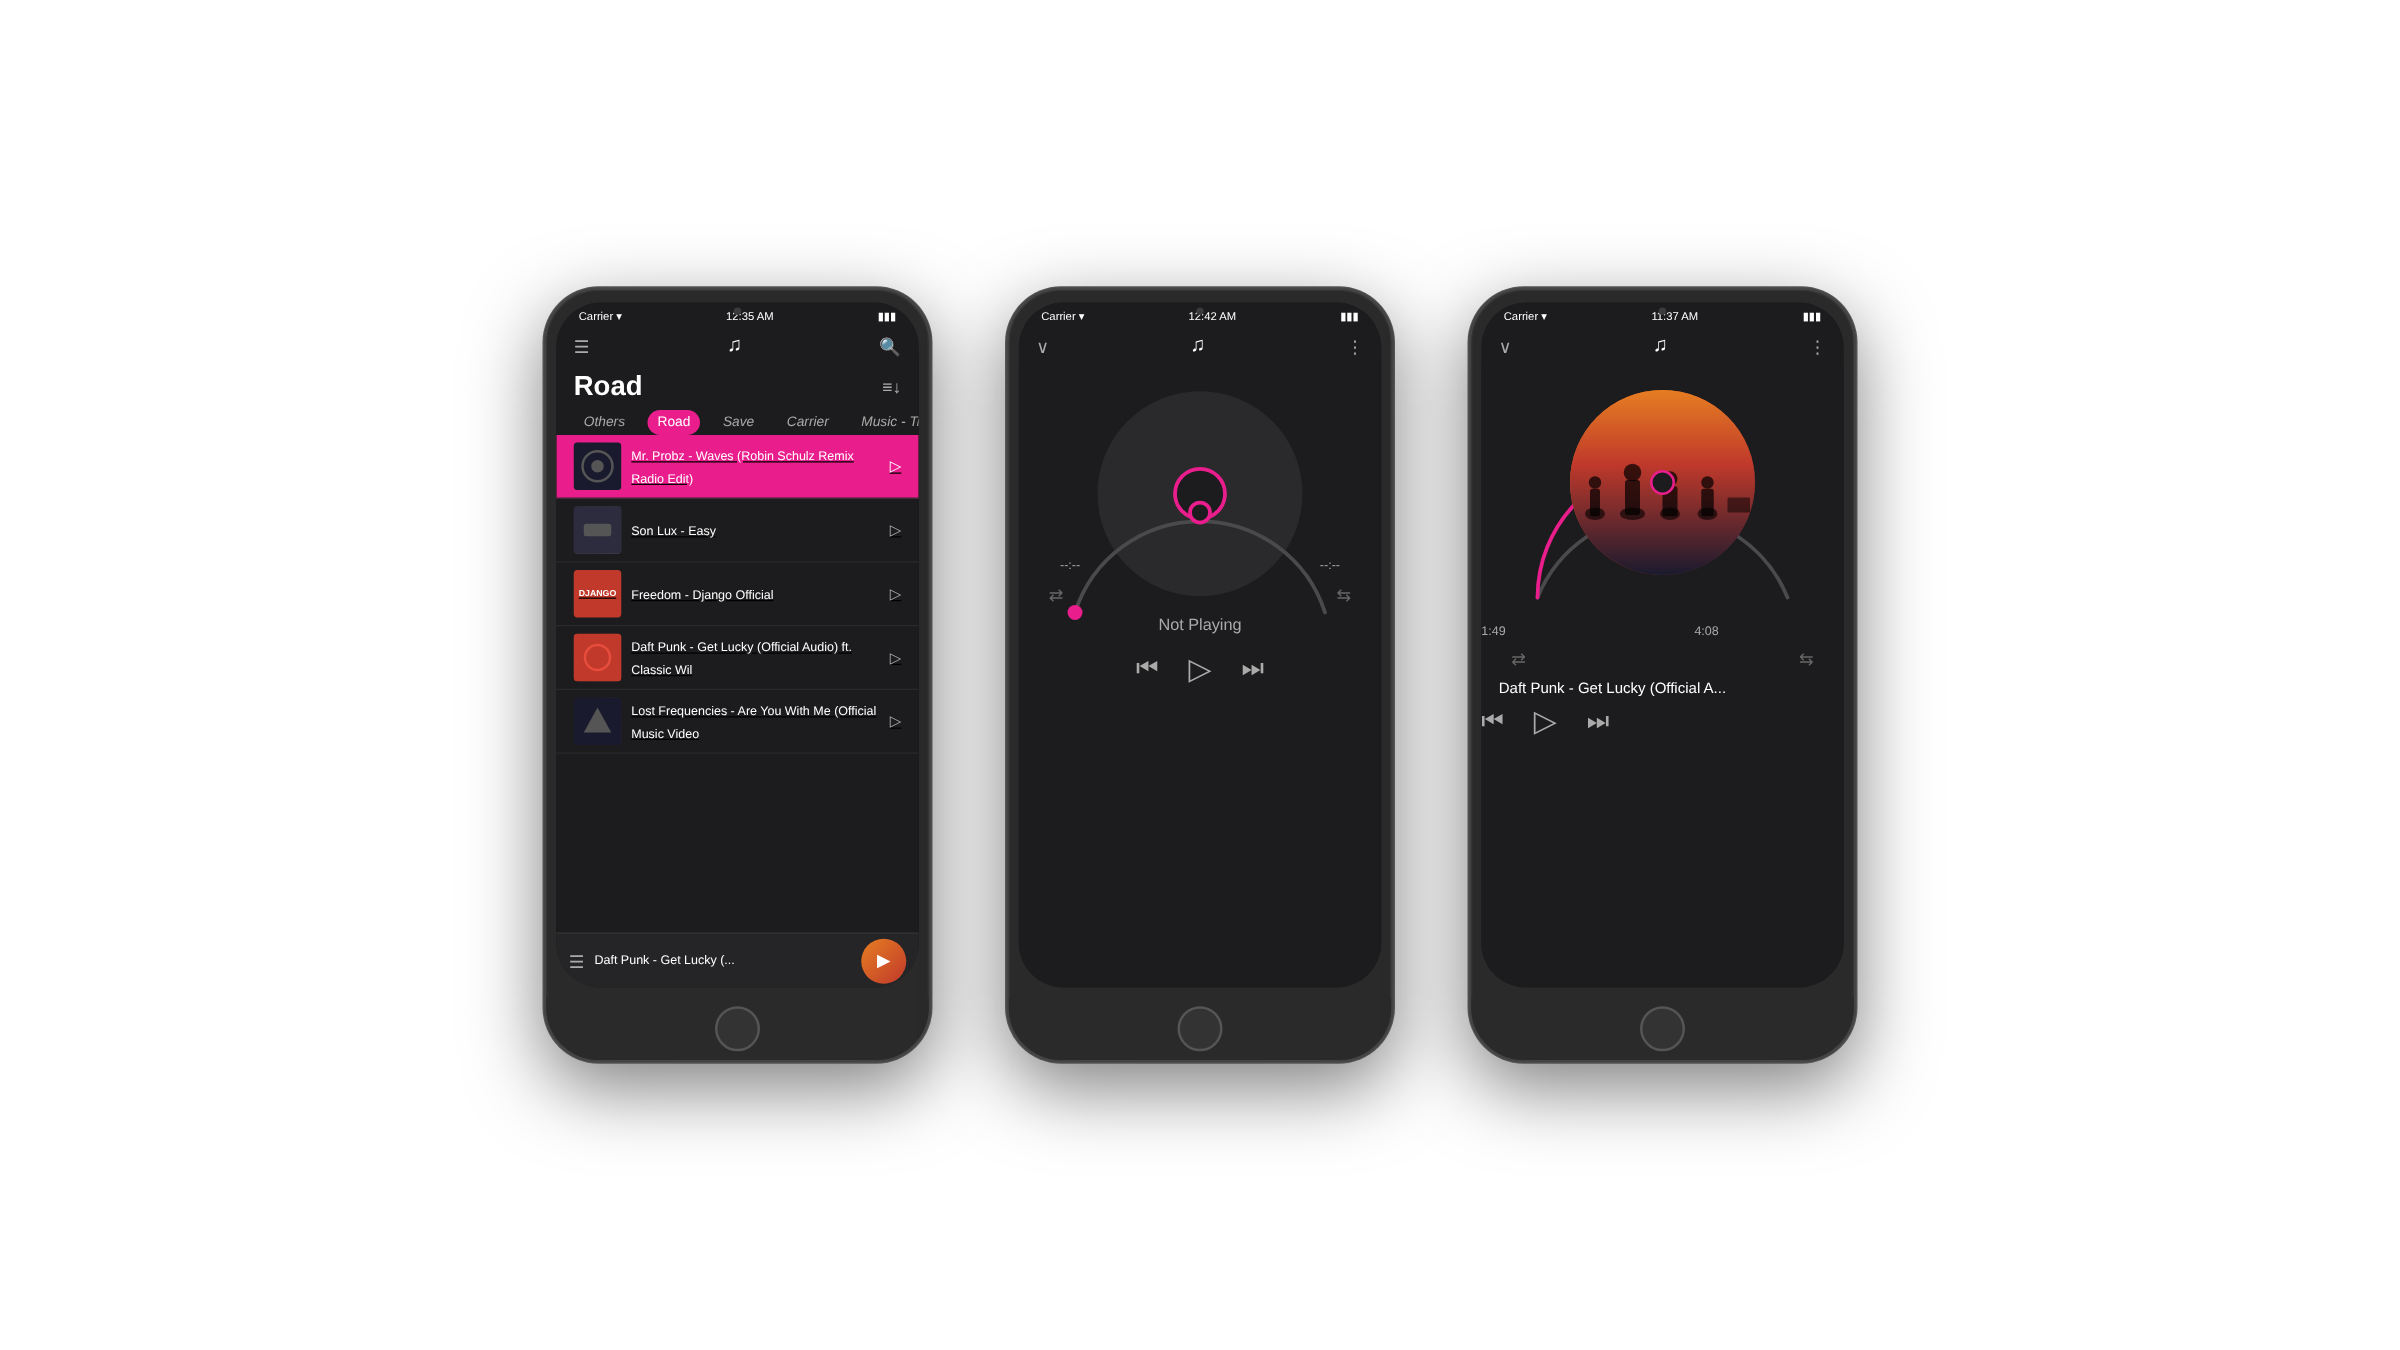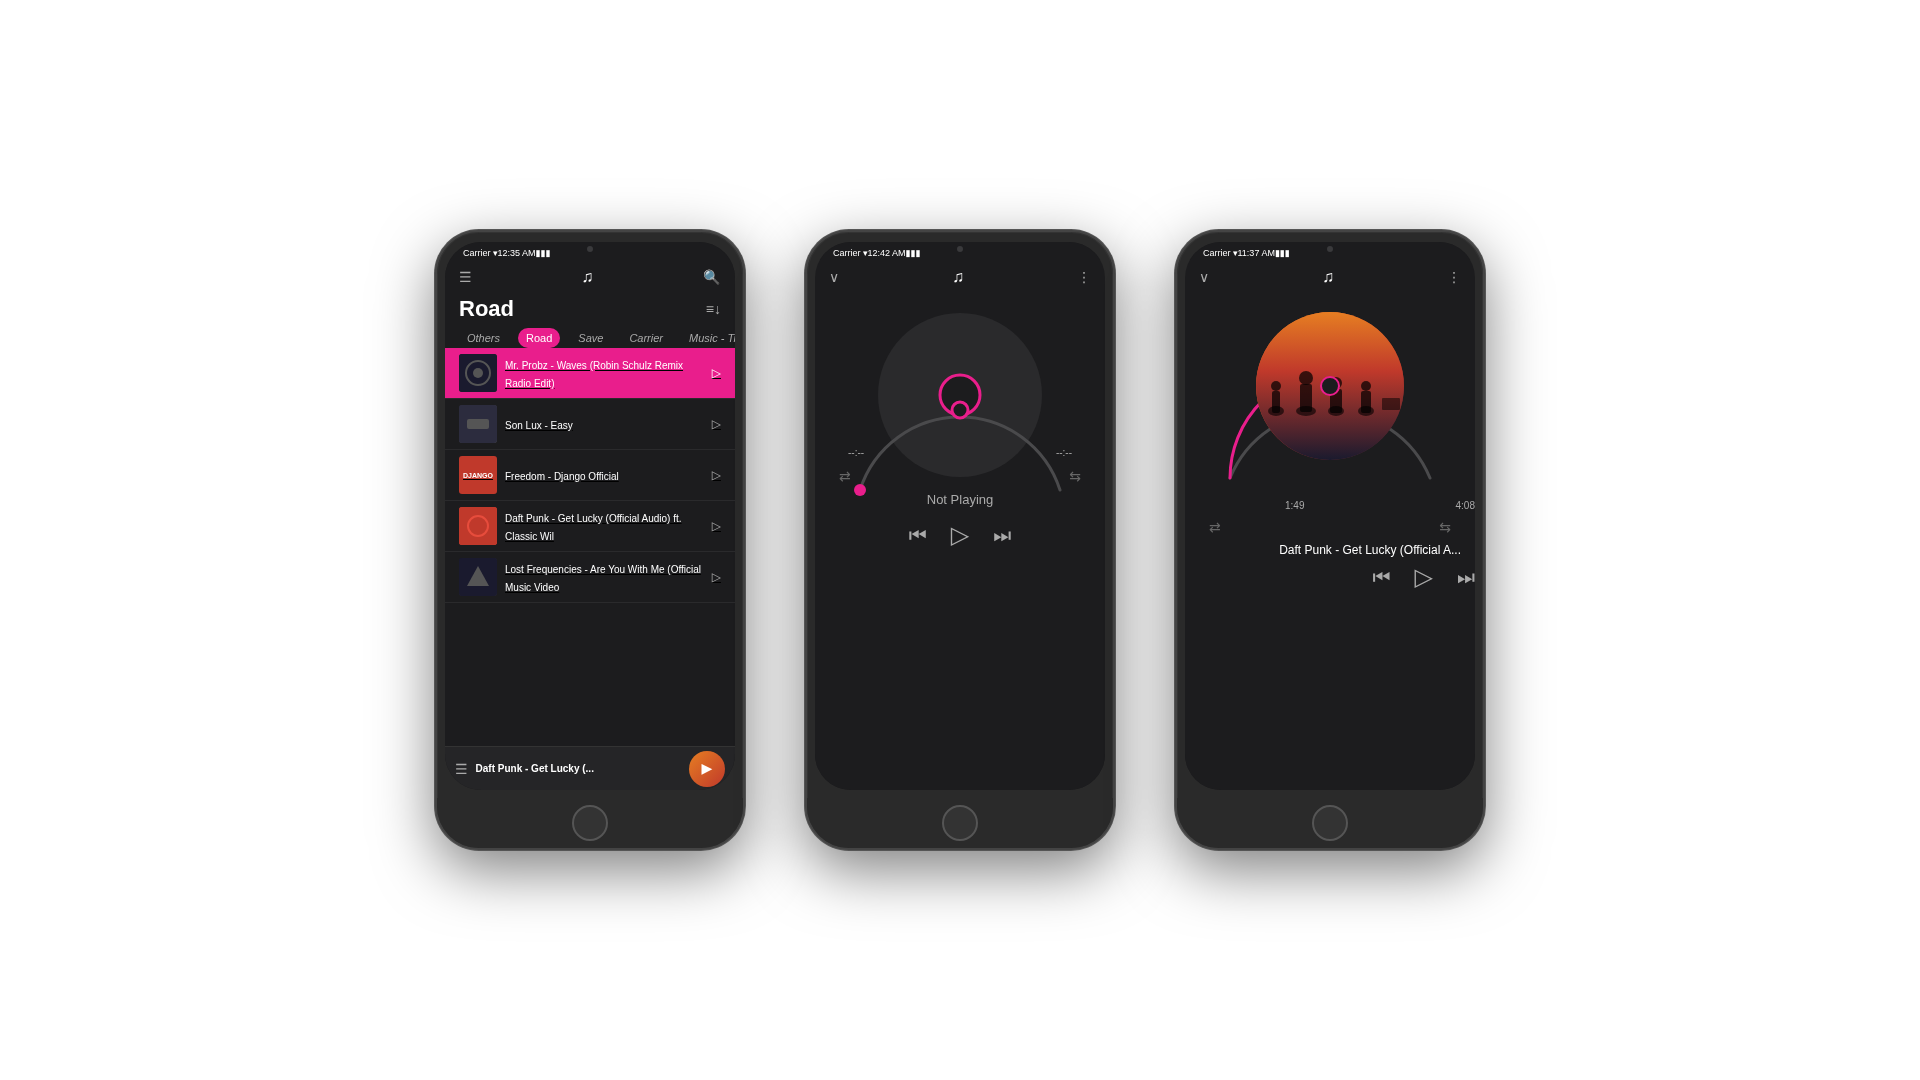--- a/index.html
+++ b/index.html
@@ -57,21 +57,21 @@
       overflow: hidden;
       flex: 1;
       background: #1c1c1e;
       display: flex;
       flex-direction: column;
     }
 
     
     .status-bar {
       display: flex;
-      justify-content: flex-start;
+      justify-content: space-between;
       align-items: center;
       padding: 6px 18px 2px;
       background: #1c1c1e;
       font-size: 9px;
       color: #fff;
     }
 
     
     .speaker-dot {
       width: 6px;
@@ -179,21 +179,21 @@
     .mini-player {
       height: 44px;
       background: #252527;
       display: flex;
       align-items: center;
       padding: 0 10px;
       border-top: 1px solid #333;
       flex-shrink: 0;
     }
     .mini-menu { color: #aaa; font-size: 14px; margin-right: 8px; }
-    .mini-title { flex: 1; color: #fff; font-size: 10px; font-weight: 700; }
+    .mini-title { flex: 1; color: #fff; font-size: 10px; font-weight: 400; }
     .mini-thumb {
       width: 36px;
       height: 36px;
       border-radius: 50%;
       background: linear-gradient(135deg, #e67e22, #c0392b);
       display: flex;
       align-items: center;
       justify-content: center;
     }
 
@@ -237,21 +237,21 @@
       margin-top: 4px;
     }
     .pb-icon { color: #aaa; font-size: 20px; }
     .pb-play { color: #aaa; font-size: 24px; }
 
     
     .screen3-content {
       flex: 1;
       display: flex;
       flex-direction: column;
-      align-items: flex-end;
+      align-items: flex-start;
       padding: 6px 0;
       background: #1c1c1e;
     }
 
     .album-arc-wrapper {
       position: relative;
       width: 220px;
       height: 200px;
       margin: 0 auto;
     }

